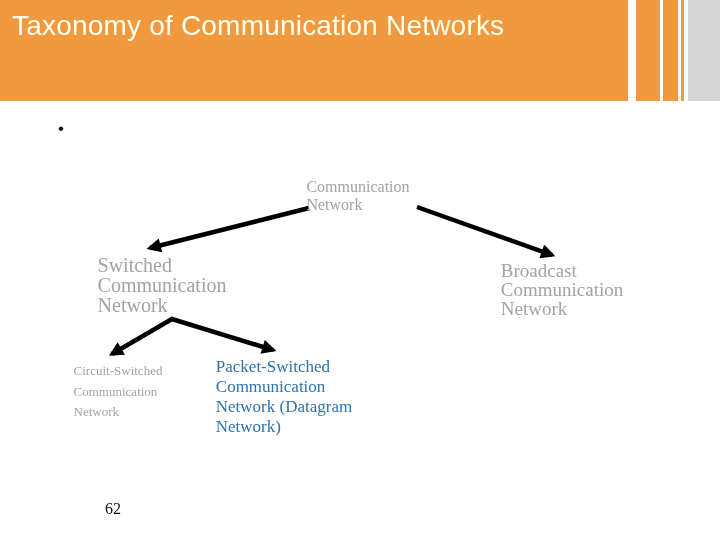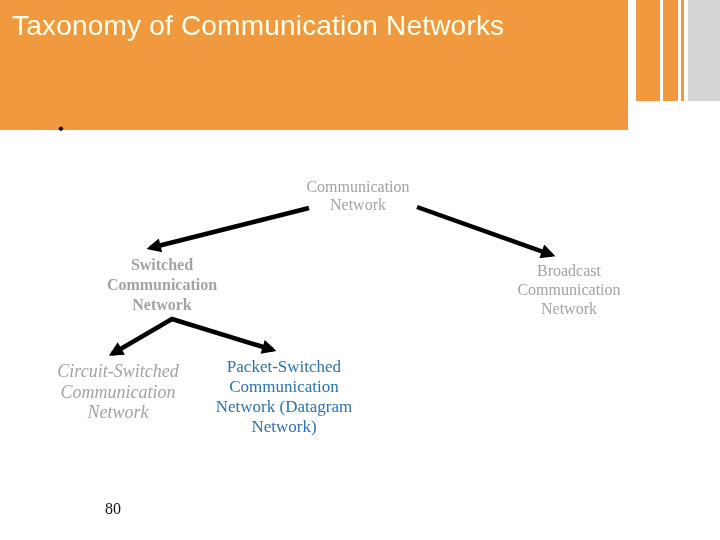--- a/index.html
+++ b/index.html
@@ -13,21 +13,21 @@
     height: 540px;
     background: #ffffff;
     overflow: hidden;
     font-family: "Liberation Sans", sans-serif;
   }
 
   
   .header {
     position: absolute;
     left: 0; top: 0;
-    width: 628px; height: 130px;
+    width: 628px; height: 101px;
     background: var(--header_orange, #F0993E);
     text-align: right;
   }
   .title {
     margin: 0;
     position: absolute;
     left: 12px; top: 10px;
     font-size: 28px;
     font-weight: 400;
     letter-spacing: 0.2px;
@@ -80,33 +80,33 @@
   .arrows line, .arrows path.connector {
     stroke: var(--arrow_black, #000000);
     stroke-width: 4.5;
     fill: none;
   }
   .arrows .ah { fill: var(--arrow_black, #000000); }
 
   .node {
     position: absolute;
     transform: translateX(-50%);
-    text-align: center;
+    text-align: left;
     white-space: pre-line;
     font-family: "Liberation Serif", serif;
   }
   .node-gray { color: var(--node_gray, #A3A3A3); }
   .node-blue {
     color: var(--node_blue, #2B73B0);
     font-weight: normal;
   }
   .node-root      { left: 358px; top: 178px; font-size: 16px; line-height: 18px; }
-  .node-switched  { left: 162px; top: 255px; font-size: 16px; line-height: 20px; font-weight: bold; }
-  .node-broadcast { left: 562px; top: 261px; font-size: 16px; line-height: 19px; margin-left: 7px; }
-  .node-circuit   { left: 118px; top: 361px; font-size: 18px; line-height: 20.5px; font-style: italic; }
+  .node-switched  { left: 162px; top: 255px; font-size: 20px; line-height: 20px; }
+  .node-broadcast { left: 562px; top: 261px; font-size: 19px; line-height: 19px; }
+  .node-circuit   { left: 118px; top: 361px; font-size: 13px; line-height: 20.5px; }
   .node-packet    { left: 284px; top: 357px; font-size: 17px;  line-height: 20px; }
 
   
   .page-number {
     position: absolute;
     left: 105px; top: 501px;
     font-family: "Liberation Serif", serif;
     font-size: 16px;
     line-height: 1;
     color: #111111;
@@ -155,15 +155,15 @@
 Communication
 Network</div>
   <div class="node node-gray node-circuit">Circuit-Switched
 Communication
 Network</div>
   <div class="node node-blue node-packet">Packet-Switched
 Communication
 Network (Datagram
 Network)</div>
 
-  <div class="page-number">80</div>
+  <div class="page-number">62</div>
 
 </div>
 
 </body></html>

